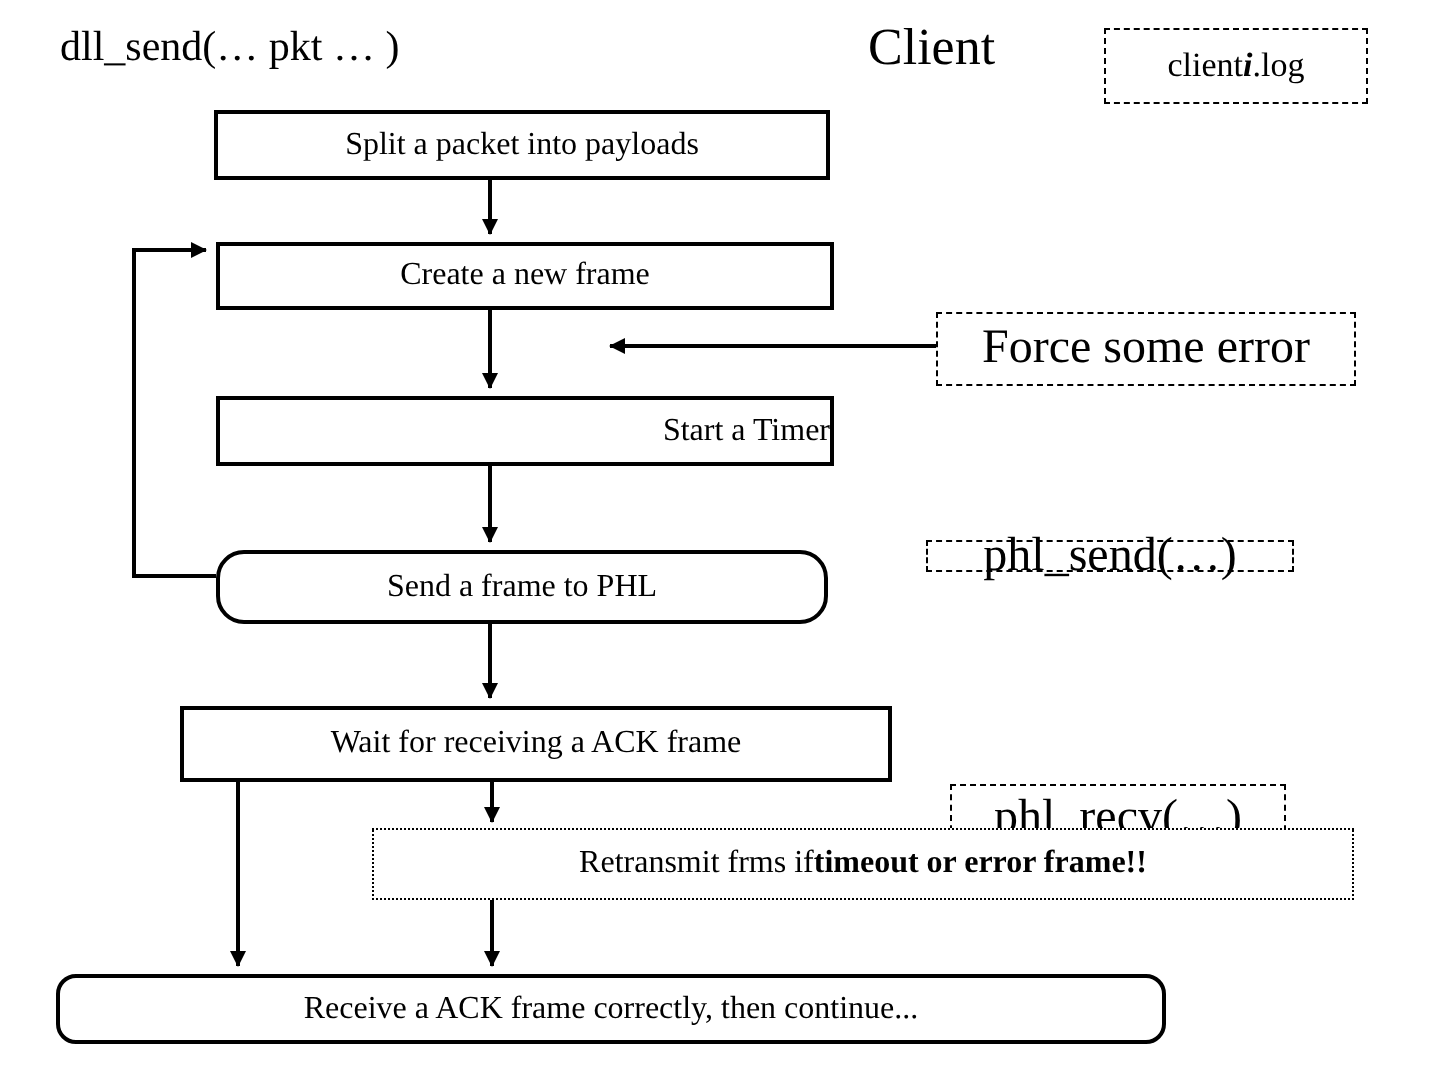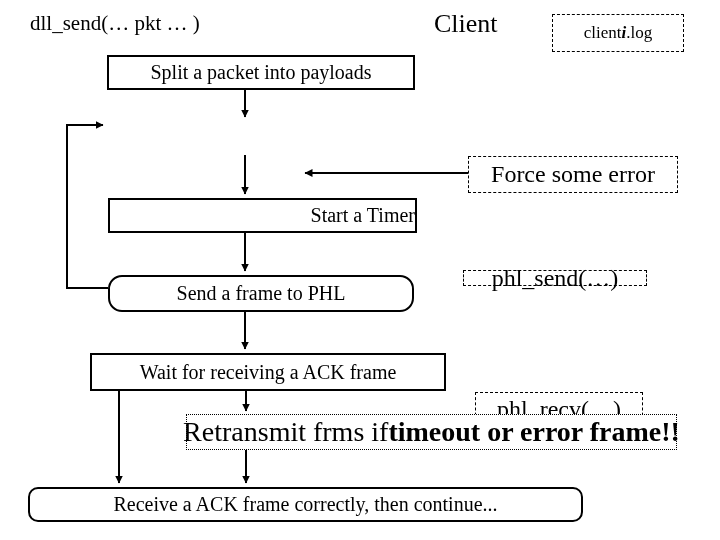--- a/index.html
+++ b/index.html
@@ -16,42 +16,42 @@
   }
   .abs { position: absolute; }
   .label { white-space: nowrap; }
   .flowbox {
     position: absolute;
     border: 2px solid #000000;
     background: #ffffff;
     display: flex;
     align-items: center;
     justify-content: center;
-    font-size: 20px;
+    font-size: 16px;
     text-align: center;
     white-space: nowrap;
   }
   .dashbox {
     position: absolute;
     border: 1px dashed #000000;
     background: #ffffff;
     display: flex;
     align-items: center;
     justify-content: center;
     font-size: 24px;
     white-space: nowrap;
   }
   .dotbox {
     position: absolute;
     border: 1px dotted #000000;
     background: #ffffff;
     display: flex;
     align-items: center;
     justify-content: center;
-    font-size: 28px;
+    font-size: 16px;
     white-space: nowrap;
   }
   .title-left { left: 30px; top: 11px; font-size: 21px; }
   .title-client { left: 434px; top: 9px; font-size: 26px; }
   .logbox { left: 552px; top: 14px; width: 132px; height: 38px; font-size: 17px; }
   .logbox .emph { font-weight: bold; font-style: italic; }
   .box-split   { left: 107px; top: 55px;  width: 308px; height: 35px; }
   .box-create  { left: 108px; top: 121px; width: 309px; height: 34px; }
   .box-start   { left: 108px; top: 198px; width: 309px; height: 35px; justify-content: flex-end; }
   .box-send    { left: 108px; top: 275px; width: 306px; height: 37px; border-radius: 14px; }
@@ -91,20 +91,23 @@
 
   <div class="dashbox logbox">
     <span>client</span>
       <span class="emph">i</span>
       <span>.log</span>
   </div>
 
   <div class="flowbox box-split">
     <span>Split a packet into payloads</span>
   </div>
+  <div class="flowbox box-create">
+    <span>Create a new frame</span>
+  </div>
   <div class="flowbox box-start">
     <span>Start a Timer</span>
   </div>
   <div class="flowbox box-send">
     <span>Send a frame to PHL</span>
   </div>
   <div class="flowbox box-wait">
     <span>Wait for receiving a ACK frame</span>
   </div>
   <div class="flowbox box-receive">

